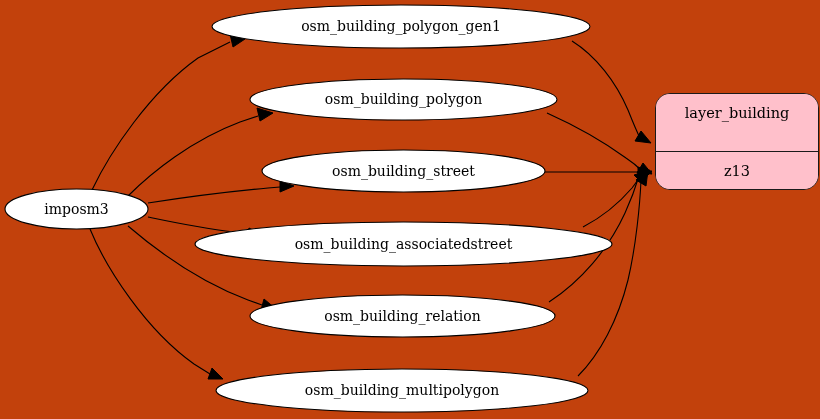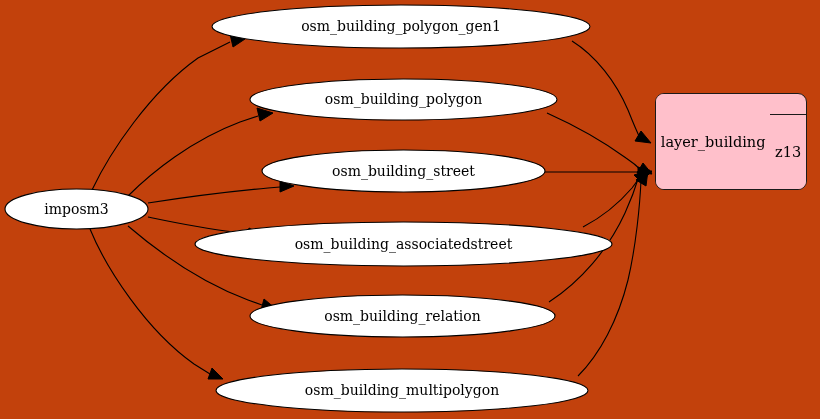--- a/index.html
+++ b/index.html
@@ -44,29 +44,29 @@
     font-size: 14px;
     fill: #000000;
     text-anchor: middle;
     dominant-baseline: middle;
   }
   
   .record-node {
     position: absolute;
     left: 655px;
     top: 93px;
-    width: 152px;
+    width: 164px;
     height: 97px;
     box-sizing: border-box;
     border: 1.2px solid #1a1a1a;
-    border-radius: 9px;
+    border-radius: 15px;
     background: #ffc0cb;
     overflow: hidden;
     display: flex;
-    flex-direction: row;
+    flex-direction: column;
   }
   .record-row {
     flex: 1 1 auto;
     display: flex;
     align-items: center;
     justify-content: center;
     font-family: "DejaVu Serif", "Liberation Serif", serif;
     font-size: 14.5px;
     color: #000000;
     background: #ffc0cb;

